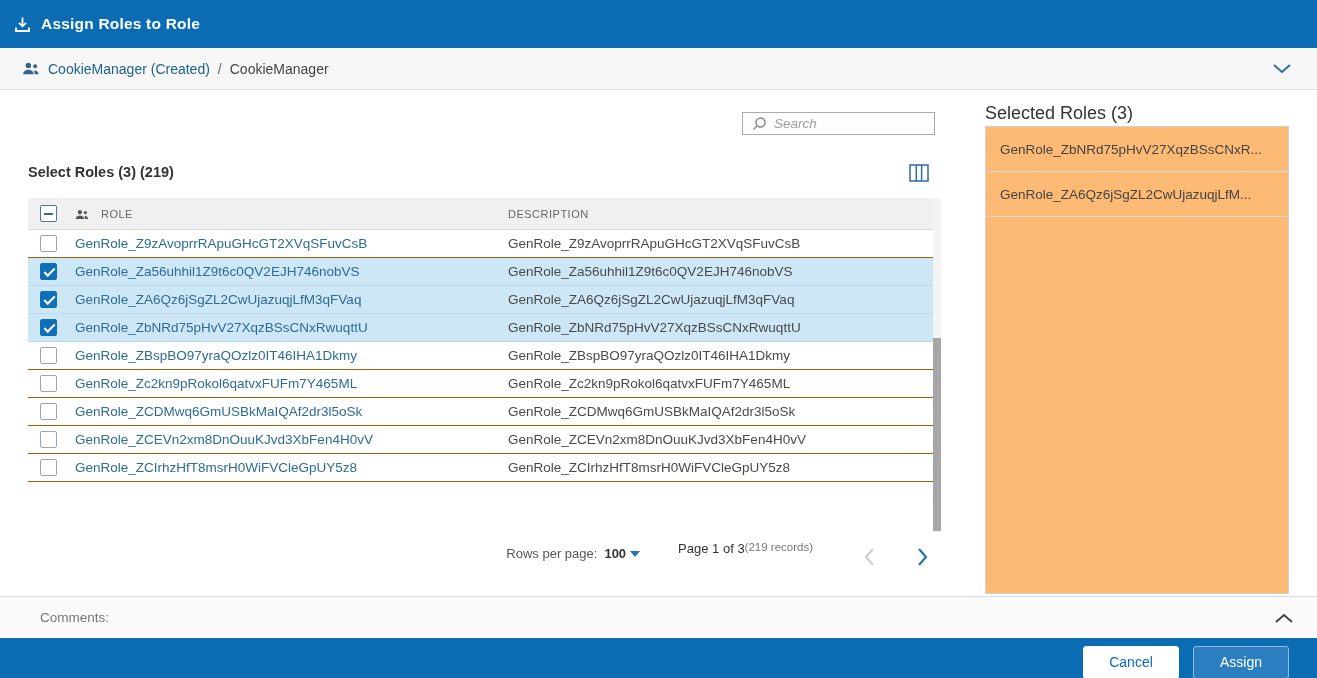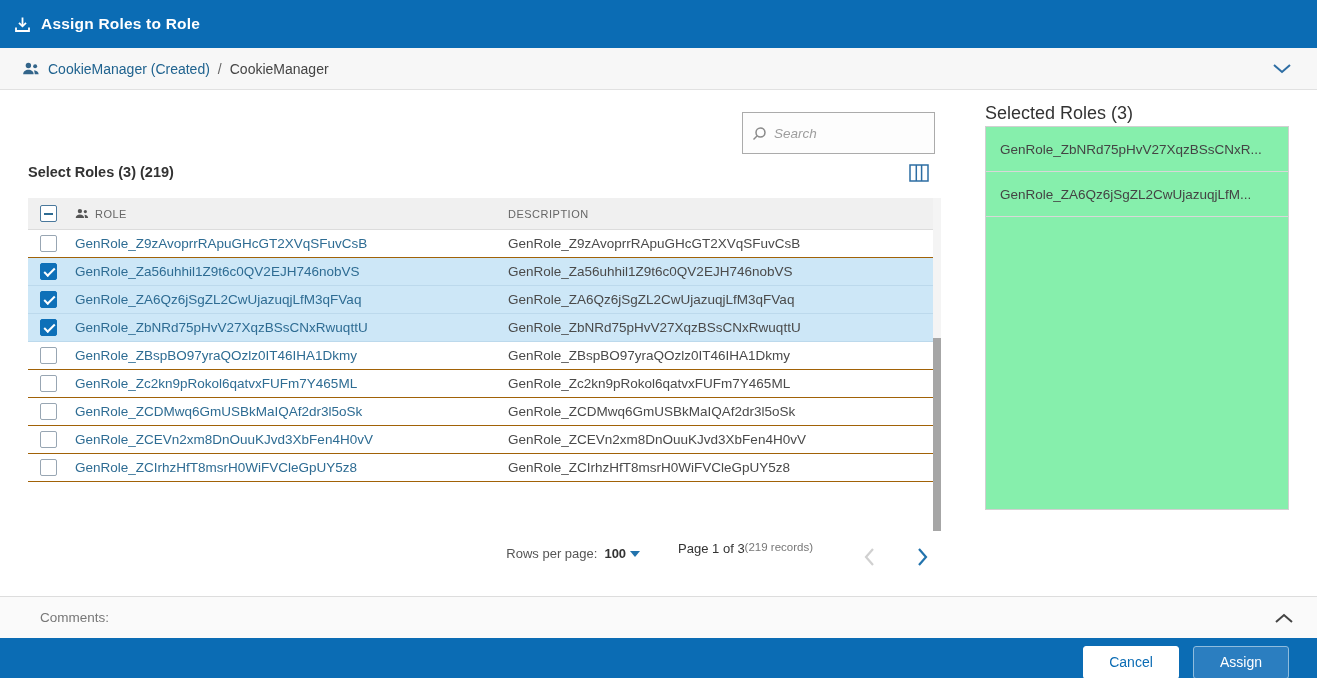--- a/index.html
+++ b/index.html
@@ -13,31 +13,31 @@
   
   .breadcrumb { height:42px; background:#f7f7f7; border-bottom:1px solid #e1e1e1;
     display:flex; align-items:center; gap:8px; padding:0 22px; font-size:14px; }
   .crumb-link { color:#20638f; cursor:pointer; }
   .crumb-sep { color:#666; }
   .crumb-current { color:#444; }
   .spacer { flex:1; }
   .icon-btn { background:none; border:none; cursor:pointer; padding:4px; display:flex; align-items:center; }
   
   .main { position:relative; height:506px; background:#fff; }
-  .searchbox { position:absolute; left:742px; top:22px; width:193px; height:42px;
+  .searchbox { position:absolute; left:742px; top:22px; width:193px; height:23px;
     border:1px solid #ababab; background:#fdfdfd; display:flex; align-items:center; padding:4px 9px; gap:7px; }
   .searchbox input { border:0; outline:0; background:transparent; flex:1; font-size:13.5px; font-family:inherit; color:#333; min-width:0; }
   .searchbox input::placeholder { color:#9e9e9e; font-style:italic; }
   .section-heading { position:absolute; left:28px; top:74px; font-size:14.5px; font-weight:700; color:#333; }
   .colpicker { position:absolute; left:905px; top:70px; }
   
   .table { position:absolute; left:28px; top:108px; width:913px; height:333px; overflow:hidden; }
   .thead { display:grid; grid-template-columns:40px 432px 1fr; height:32px; background:#f0f0f0;
     border-bottom:1px solid #dcdcdc; align-items:center; font-size:11px; color:#666; letter-spacing:.5px; }
-  .role-head { display:flex; align-items:center; gap:6px; padding-left:7px; }
+  .role-head { display:flex; align-items:flex-end; gap:12px; padding-left:7px; }
   .desc-head { padding-left:8px; }
   .trow { display:grid; grid-template-columns:40px 432px 1fr; height:28px; align-items:center;
     border-bottom:1px solid #a16207; font-size:13.5px; background:#fff; cursor:pointer; }
   .trow.selected { background:#cde7f7; border-bottom-color:#bcd9ec; }
   .cb-cell { display:flex; justify-content:center; }
   .cb { width:17px; height:17px; border:1px solid #98a6b3; border-radius:2px; background:#fff; position:relative; cursor:pointer; display:inline-block; }
   .cb.checked { background:#0e70b8; border-color:#0e70b8; }
   .cb.checked::after { content:""; position:absolute; left:3px; top:4px; width:9px; height:4px;
     border-left:2px solid #fff; border-bottom:2px solid #fff; transform:rotate(-45deg); }
   .cb.indeterminate { border-color:#49789c; }
@@ -51,22 +51,22 @@
   .rpp { display:flex; align-items:center; gap:7px; font-size:13px; color:#555; cursor:pointer; margin-top:6px; }
   .rpp-value { color:#333; font-weight:600; display:flex; align-items:center; gap:4px; }
   .caret { width:0; height:0; border-left:5px solid transparent; border-right:5px solid transparent; border-top:6px solid #2273ad; }
   .pageinfo { margin-left:38px; display:flex; flex-direction:row; line-height:1.35; }
   .page-label { font-size:13px; color:#333; }
   .records-label { font-size:11.5px; color:#777; }
   .nav-prev { margin-left:46px; margin-top:3px; }
   .nav-next { margin-left:32px; margin-right:8px; margin-top:3px; }
   
   .right-panel-title { position:absolute; left:985px; top:13px; font-size:18px; color:#333; }
-  .right-panel { position:absolute; left:985px; top:36px; width:304px; height:384px;
-    background:#86efac; border:1px solid #d0d0d0; overflow:hidden; }
+  .right-panel { position:absolute; left:985px; top:36px; width:304px; height:468px;
+    background:#fdba74; border:1px solid #d0d0d0; overflow:hidden; }
   .selected-item { height:45px; display:flex; align-items:center; padding:0 14px;
     border-bottom:1px solid #d8d8d8; font-size:13.5px; color:#444; overflow:hidden; white-space:nowrap; }
   
   .comments { height:42px; border-top:1px solid #ddd; background:#fafafa; display:flex; align-items:center; padding:0 20px 0 40px; }
   .comments-label { font-size:13.5px; color:#777; }
   
   .footer { height:48px; background:#0b6cb4; display:flex; align-items:center; justify-content:flex-end; gap:14px; padding-right:28px; }
   .btn { width:96px; height:33px; border-radius:3px; font-size:14px; font-family:inherit; cursor:pointer; }
   .btn-cancel { background:#fff; color:#0b6cb4; border:1px solid #fff; }
   .btn-assign { background:#2b7ec0; color:#fff; border:1px solid #8fbcdd; }

